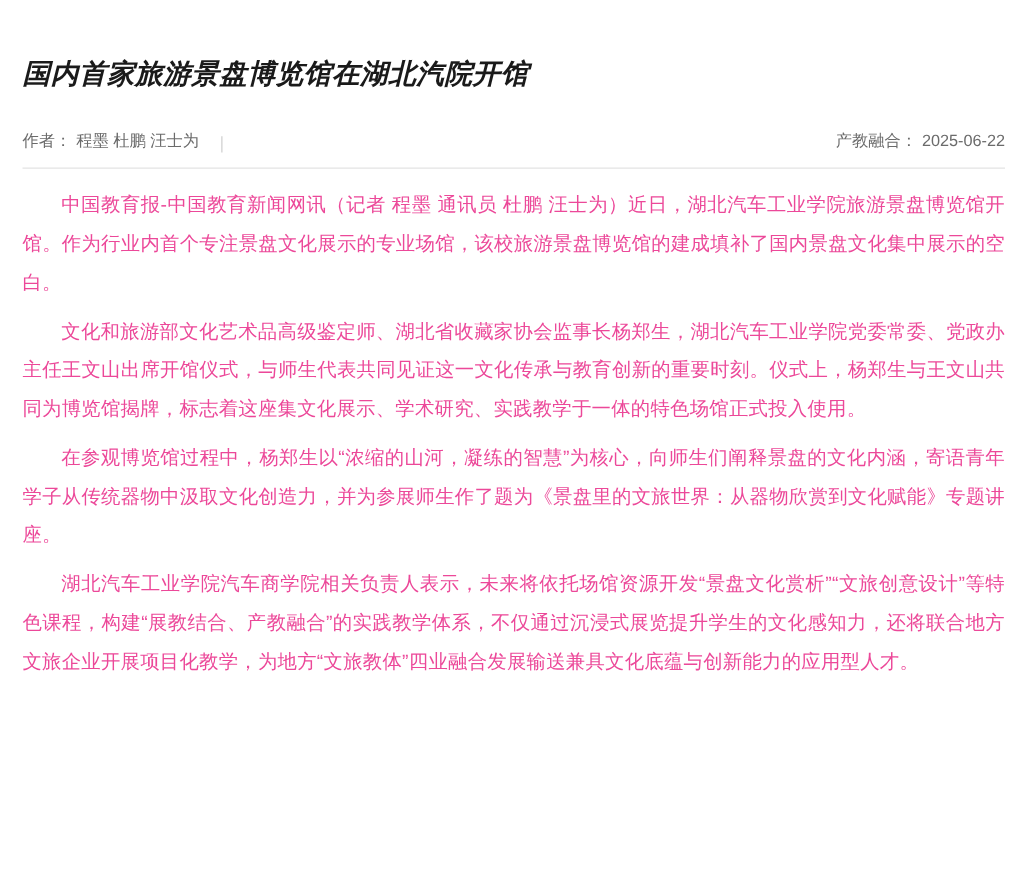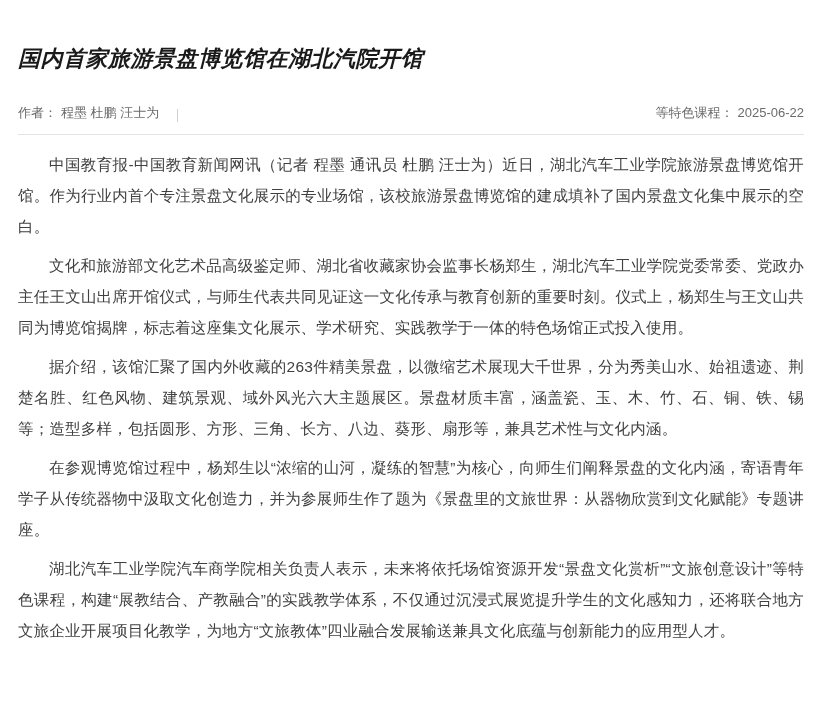--- a/index.html
+++ b/index.html
@@ -74,21 +74,21 @@
   }
   .meta-right .date {
     margin-left: 4px;
   }
   .article {
     padding-top: 14px;
   }
   .para {
     font-size: 15.5px;
     line-height: 2.0;
-    color: #404040;
+    color: #ec4899;
     text-indent: 2em;
     margin: 0 0 8px 0;
     text-align: justify;
     letter-spacing: 0.2px;
   }
 </style>
 </head>
 <body>
 
 <div class="page">
@@ -96,25 +96,24 @@
   <h1 class="headline">国内首家旅游景盘博览馆在湖北汽院开馆</h1>
 
   <div class="meta-bar">
     <div class="meta-left">
       <span class="meta-authors">
         <span class="label">作者：</span><span class="names">程墨 杜鹏 汪士为</span>
       </span>
       <span class="meta-sep"></span>
     </div>
     <div class="meta-right">
-      <span class="label">等特色课程：</span><span class="date">2025-06-22</span>
+      <span class="label">产教融合：</span><span class="date">2025-06-22</span>
     </div>
   </div>
 
   <div class="article">
     <p class="para">中国教育报-中国教育新闻网讯（记者 程墨 通讯员 杜鹏 汪士为）近日，湖北汽车工业学院旅游景盘博览馆开馆。作为行业内首个专注景盘文化展示的专业场馆，该校旅游景盘博览馆的建成填补了国内景盘文化集中展示的空白。</p>
     <p class="para">文化和旅游部文化艺术品高级鉴定师、湖北省收藏家协会监事长杨郑生，湖北汽车工业学院党委常委、党政办主任王文山出席开馆仪式，与师生代表共同见证这一文化传承与教育创新的重要时刻。仪式上，杨郑生与王文山共同为博览馆揭牌，标志着这座集文化展示、学术研究、实践教学于一体的特色场馆正式投入使用。</p>
-    <p class="para">据介绍，该馆汇聚了国内外收藏的263件精美景盘，以微缩艺术展现大千世界，分为秀美山水、始祖遗迹、荆楚名胜、红色风物、建筑景观、域外风光六大主题展区。景盘材质丰富，涵盖瓷、玉、木、竹、石、铜、铁、锡等；造型多样，包括圆形、方形、三角、长方、八边、葵形、扇形等，兼具艺术性与文化内涵。</p>
     <p class="para">在参观博览馆过程中，杨郑生以“浓缩的山河，凝练的智慧”为核心，向师生们阐释景盘的文化内涵，寄语青年学子从传统器物中汲取文化创造力，并为参展师生作了题为《景盘里的文旅世界：从器物欣赏到文化赋能》专题讲座。</p>
     <p class="para">湖北汽车工业学院汽车商学院相关负责人表示，未来将依托场馆资源开发“景盘文化赏析”“文旅创意设计”等特色课程，构建“展教结合、产教融合”的实践教学体系，不仅通过沉浸式展览提升学生的文化感知力，还将联合地方文旅企业开展项目化教学，为地方“文旅教体”四业融合发展输送兼具文化底蕴与创新能力的应用型人才。</p>
   </div>
 
 </div>
 
 </body></html>

